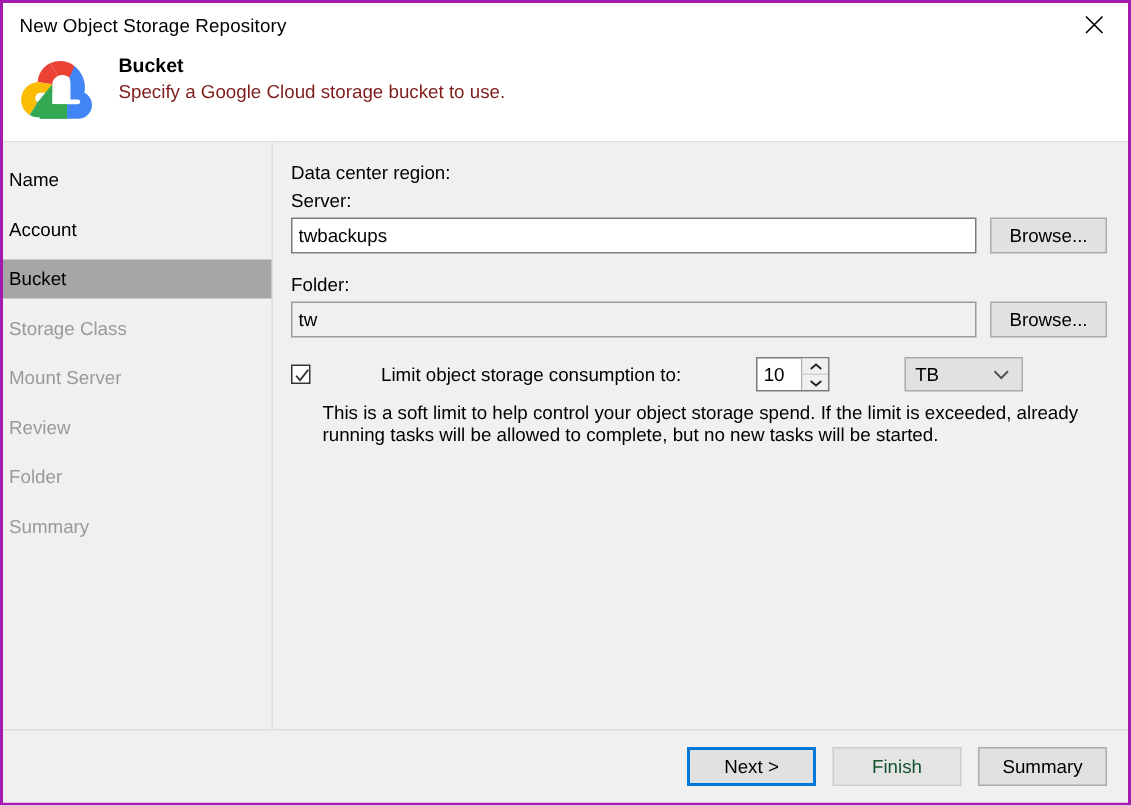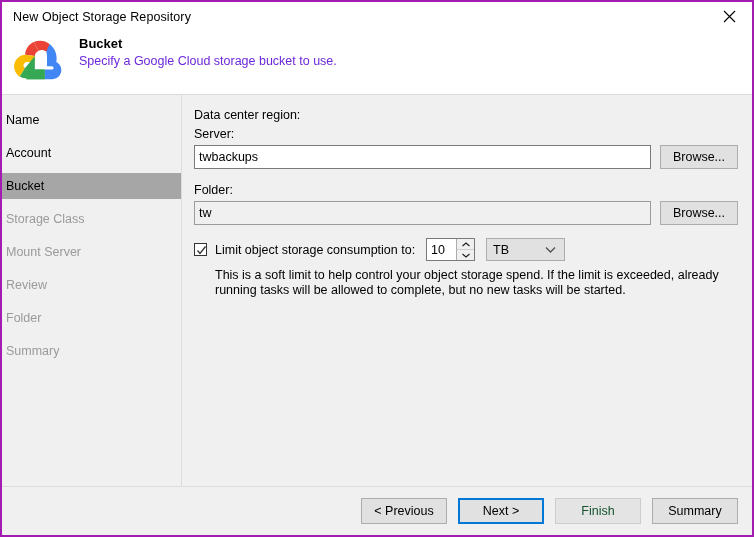--- a/index.html
+++ b/index.html
@@ -85,21 +85,21 @@
     margin-top: 5px;
   }
   .header-title {
     font-size: 13px;
     font-weight: bold;
     color: #000000;
     line-height: 16px;
   }
   .header-sub {
     font-size: 12.5px;
-    color: #6d28d9;
+    color: #7f1d1d;
     line-height: 17px;
     margin-top: 1px;
   }
 
   
   .body {
     position: relative;
     flex: 1 1 auto;
     display: flex;
     border-top: 1px solid #dcdcdc;
@@ -205,20 +205,21 @@
     font-size: 12.5px;
     color: #000000;
     cursor: default;
     padding: 0;
   }
 
   
   .limit-row {
     display: flex;
     align-items: center;
+    gap: 39px;
   }
   .checkbox {
     width: 13px;
     height: 13px;
     flex: 0 0 13px;
     box-sizing: border-box;
     border: 1px solid #333333;
     background: #ffffff;
     position: relative;
     cursor: default;
@@ -431,19 +432,18 @@
           </svg>
         </div>
       </div>
 
       <div class="limit-desc">This is a soft limit to help control your object storage spend. If the limit is exceeded, already running tasks will be allowed to complete, but no new tasks will be started.</div>
 
     </div>
   </div>
 
   <div class="footer">
-    <button class="btn">&lt; Previous</button>
     <button class="btn default">Next &gt;</button>
     <button class="btn disabled">Finish</button>
     <button class="btn">Summary</button>
   </div>
 
 </div>
 
 </body></html>

